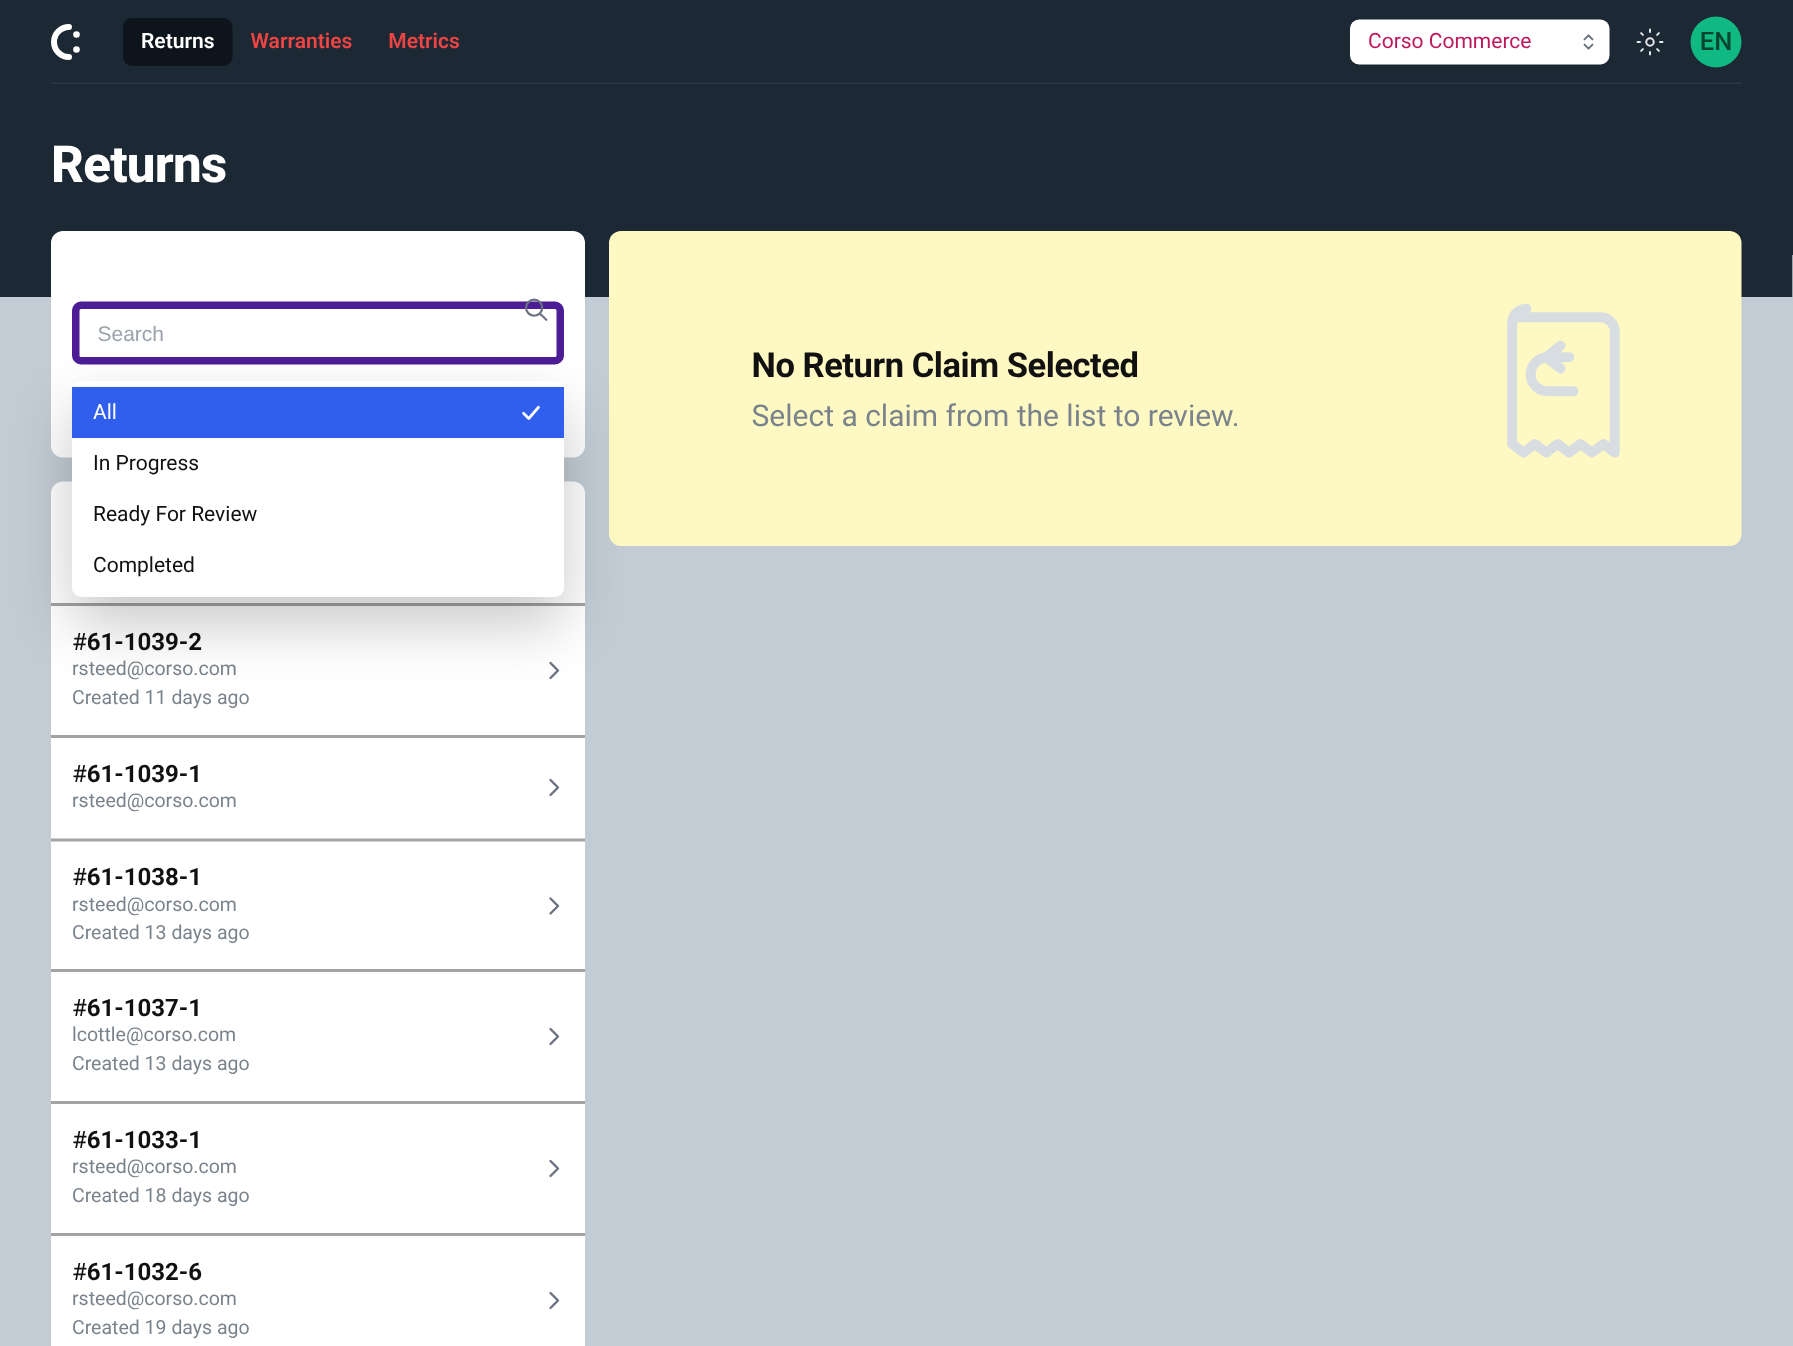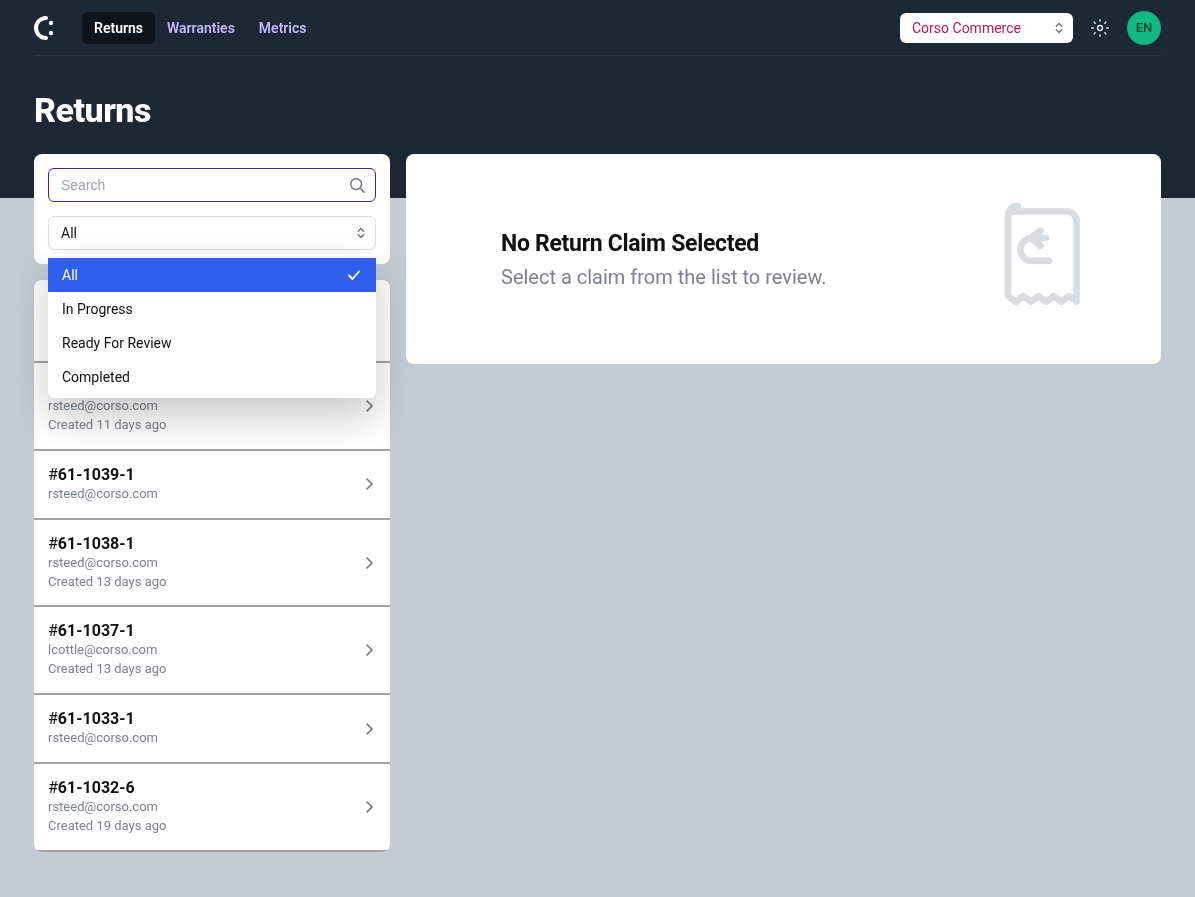--- a/index.html
+++ b/index.html
@@ -27,21 +27,21 @@
   .logo {
     margin-right: 24px;
     display: flex;
     align-items: center;
   }
   .nav { display: flex; gap: 0; }
   .nav-item {
     padding: 8px 12px;
     font-size: 14px;
     font-weight: 600;
-    color: #c4b5fd;
+    color: #ef4444;
     border-radius: 6px;
     cursor: pointer;
   }
   .nav-item.active {
     background: #0d141b;
     color: #fff;
   }
   .topbar-right {
     margin-left: auto;
     display: flex;
@@ -72,21 +72,21 @@
     display:flex; align-items:center; justify-content:center;
     color: #e5e7eb;
     cursor:pointer;
   }
   .avatar {
     width: 34px; height: 34px;
     border-radius: 50%;
     background: #10b981;
     color:#094431;
     display:flex; align-items:center; justify-content:center;
-    font-size: 13px;
+    font-size: 17px;
     font-weight: 500;
     cursor:pointer;
   }
   .page-title {
     font-size: 34px;
     font-weight: 800;
     margin-top: 34px;
     letter-spacing: -0.5px;
   }
 
@@ -108,25 +108,26 @@
     background: #fff;
     border-radius: 8px;
     padding: 14px;
     position: relative;
   }
   .search-wrapper {
     position: relative;
   }
   .search-input {
     width: 100%;
-    border: 1px solid #4c1d95;
+    border: 5px solid #4c1d95;
     border-radius: 6px;
     padding: 8px 34px 8px 12px;
     font-size: 14px;
     color: #111;
+    margin-top: 33px;
   }
   .search-input::placeholder { color: #9aa2ab; }
   .search-icon {
     position: absolute;
     right: 10px;
     top: 50%;
     transform: translateY(-50%);
     width: 18px; height: 18px;
     color: #6b7280;
   }
@@ -197,21 +198,21 @@
     position: absolute;
     right: 14px;
     top: 50%;
     transform: translateY(-50%);
     width: 14px; height: 14px;
     color: #6b7280;
   }
 
   .right-panel {
     flex: 1;
-    background: #ffffff;
+    background: #fef9c3;
     border-radius: 8px;
     height: 210px;
     display: flex;
     align-items: center;
     justify-content: space-between;
     padding: 0 75px 0 95px;
   }
   .empty-left {
     max-width: 380px;
   }
@@ -349,20 +350,21 @@
         <div class="meta">lcottle@corso.com</div>
         <div class="meta">Created 13 days ago</div>
         <svg class="chevron" viewBox="0 0 14 14" fill="none">
             <path d="M5 2 L10 7 L5 12" stroke="currentColor" stroke-width="1.6" stroke-linecap="round" stroke-linejoin="round"></path>
           </svg>
       </div>
 
       <div class="list-item">
         <div class="claim-id"><span class="hash">#</span><span>61-1033-1</span></div>
         <div class="meta">rsteed@corso.com</div>
+        <div class="meta">Created 18 days ago</div>
         <svg class="chevron" viewBox="0 0 14 14" fill="none">
             <path d="M5 2 L10 7 L5 12" stroke="currentColor" stroke-width="1.6" stroke-linecap="round" stroke-linejoin="round"></path>
           </svg>
       </div>
 
       <div class="list-item">
         <div class="claim-id"><span class="hash">#</span><span>61-1032-6</span></div>
         <div class="meta">rsteed@corso.com</div>
         <div class="meta">Created 19 days ago</div>
         <svg class="chevron" viewBox="0 0 14 14" fill="none">

